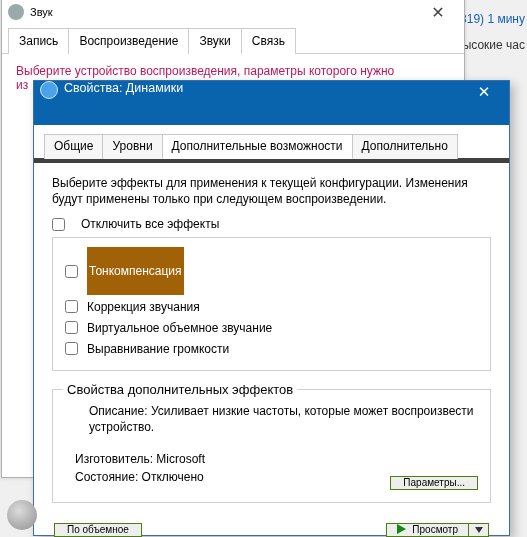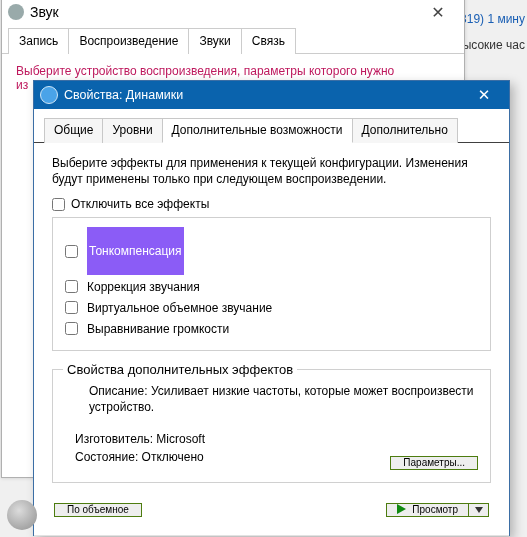--- a/index.html
+++ b/index.html
@@ -1,46 +1,46 @@
 <!DOCTYPE html>
 <html><head>
 <meta charset="utf-8">
 <style>
 html,body{margin:0;padding:0;font-family:"Segoe UI",Tahoma,sans-serif;font-size:12px;color:#000;background:#e8e8e8}
 .stage{position:relative;width:527px;height:537px;overflow:hidden;background:#f0f0f0}
 
 .win-sound{position:absolute;left:1px;top:-4px;width:462px;height:480px;background:#fff;border:1px solid #b0b0b0;box-shadow:0 0 4px rgba(0,0,0,.15)}
 .win-sound .titlebar{height:30px;display:flex;align-items:center;padding:0 6px;background:#fff}
 .win-sound .title-icon{width:16px;height:16px;border-radius:50%;background:#9aa;margin-right:6px}
-.win-sound .title-text{font-size:14px}
+.win-sound .title-text{font-size:11px}
 .win-sound .close-x{margin-left:auto;width:40px;height:24px;display:flex;align-items:center;justify-content:center;color:#444;font-size:16px}
 .sound-tabs{display:flex;border-bottom:1px solid #ccc;background:#fff;padding-left:6px}
 .sound-tab{padding:5px 10px 6px;border:1px solid #ccc;border-bottom:none;margin-right:-1px;background:#fff;position:relative;top:1px;font-size:12px}
 .sound-tab.active{background:#fff;z-index:2}
 .sound-body{padding:10px 14px;font-size:12px;color:#be185d}
 
 .side-snippet1{position:absolute;right:2px;top:12px;color:#1a5fb4;font-size:12px}
 .side-snippet2{position:absolute;right:2px;top:38px;font-size:12px;color:#333}
 .avatar{position:absolute;left:7px;bottom:7px;width:30px;height:30px;border-radius:50%;background:radial-gradient(circle at 40% 35%,#dcdcdc,#8f8f8f)}
 
 .win-props{position:absolute;left:33px;top:80px;width:475px;height:454px;background:#fff;border:1px solid #3b6ea5;box-shadow:4px 4px 10px rgba(0,0,0,.25)}
-.props-titlebar{height:28px;background:#0a63ad;color:#fff;display:flex;align-items:center;padding:0 4px 0 6px}
+.props-titlebar{height:44px;background:#0a63ad;color:#fff;display:flex;align-items:flex-start;padding:0 4px 0 6px}
 .props-titlebar .ticon{width:16px;height:16px;border-radius:50%;background:#4aa3e8;border:1px solid #cfe6f7;margin-right:6px}
 .props-titlebar .ttext{font-size:12.5px}
 .props-titlebar .tclose{margin-left:auto;width:42px;height:22px;display:flex;align-items:center;justify-content:center;font-size:15px;color:#fff}
-.props-tabs{display:flex;padding:8px 10px 0 10px;border-bottom:1px solid #404040}
+.props-tabs{display:flex;padding:8px 10px 0 10px;border-bottom:5px solid #404040}
 .props-tab{padding:4px 9px 5px;border:1px solid #c8c8c8;border-bottom:none;background:#f6f6f6;margin-right:-1px;font-size:12px;position:relative;top:1px}
 .props-tab.active{background:#fff;z-index:2;border-bottom:1px solid #fff}
 .props-body{padding:12px 18px 8px}
 .intro{line-height:1.35;margin-bottom:10px}
-.chk{display:flex;align-items:center;gap:6px;margin:2px 0}
+.chk{display:flex;align-items:center;gap:16px;margin:2px 0}
 .chk input{width:13px;height:13px;margin:0}
 .effects-box{border:1px solid #cfcfcf;margin-top:6px;padding:7px 8px 10px}
 .effects-box .row{display:flex;align-items:center;gap:6px;margin:2px 0}
-.effects-box .row.sel span{background:#8b5cf6;color:#fff;padding:17px 2px}
+.effects-box .row.sel span{background:#a16207;color:#fff;padding:17px 2px}
 .groupbox{border:1px solid #d0d0d0;margin-top:18px;padding:14px 12px 14px;position:relative}
 .groupbox .legend{position:absolute;top:-8px;left:10px;background:#fff;padding:0 4px;font-size:13px}
 .groupbox .desc{margin:0 0 16px 24px;line-height:1.3}
 .kv{margin:4px 0 4px 10px}
 .params-btn{position:absolute;right:12px;bottom:12px}
 .btn{display:inline-flex;align-items:center;justify-content:center;border:1px solid #4d7c0f;background:#eee;height:14px;padding:0 12px;font-size:10px;box-sizing:border-box}
 .btn.focus{outline:1px solid #7eb4ea;border-color:#3b8bd8;background:#e5f1fb}
 .btn.disabled{color:#9b9b9b;border-color:#c8c8c8}
 .lower-row{display:flex;align-items:center;margin-top:20px;padding:0 2px}
 .lower-row .spacer{flex:1}

